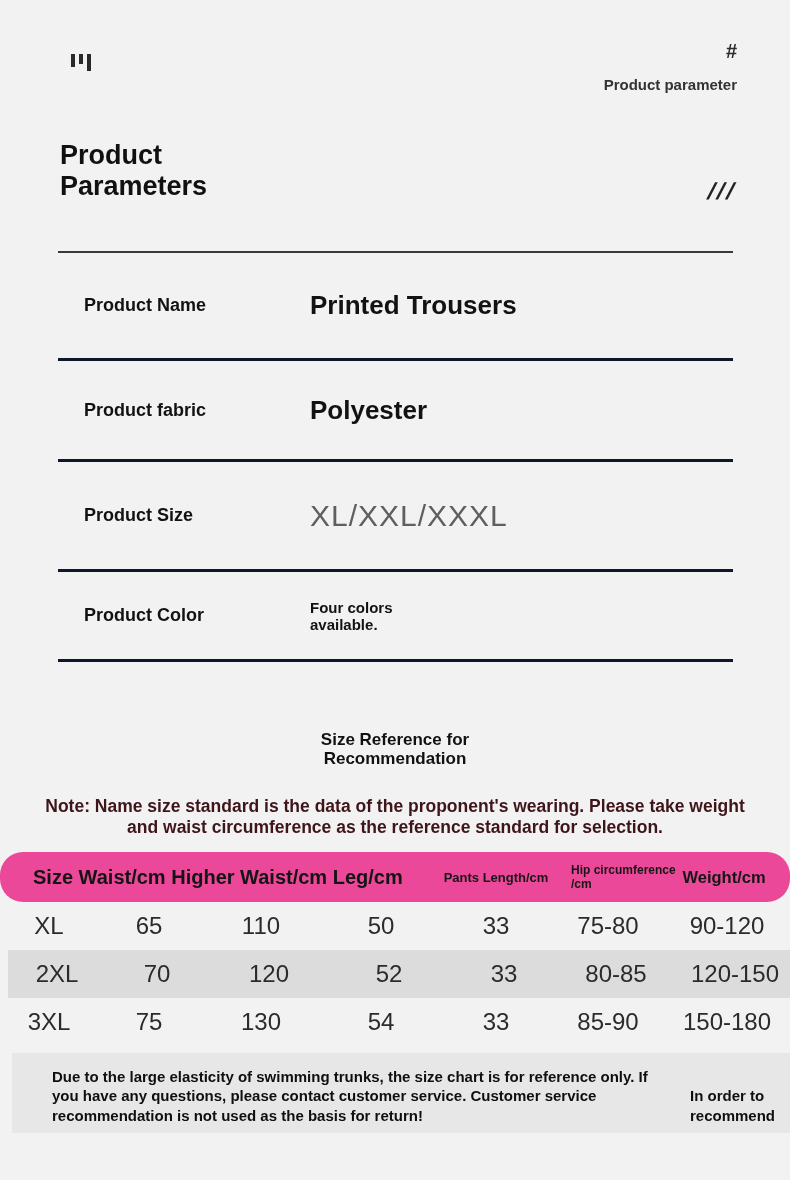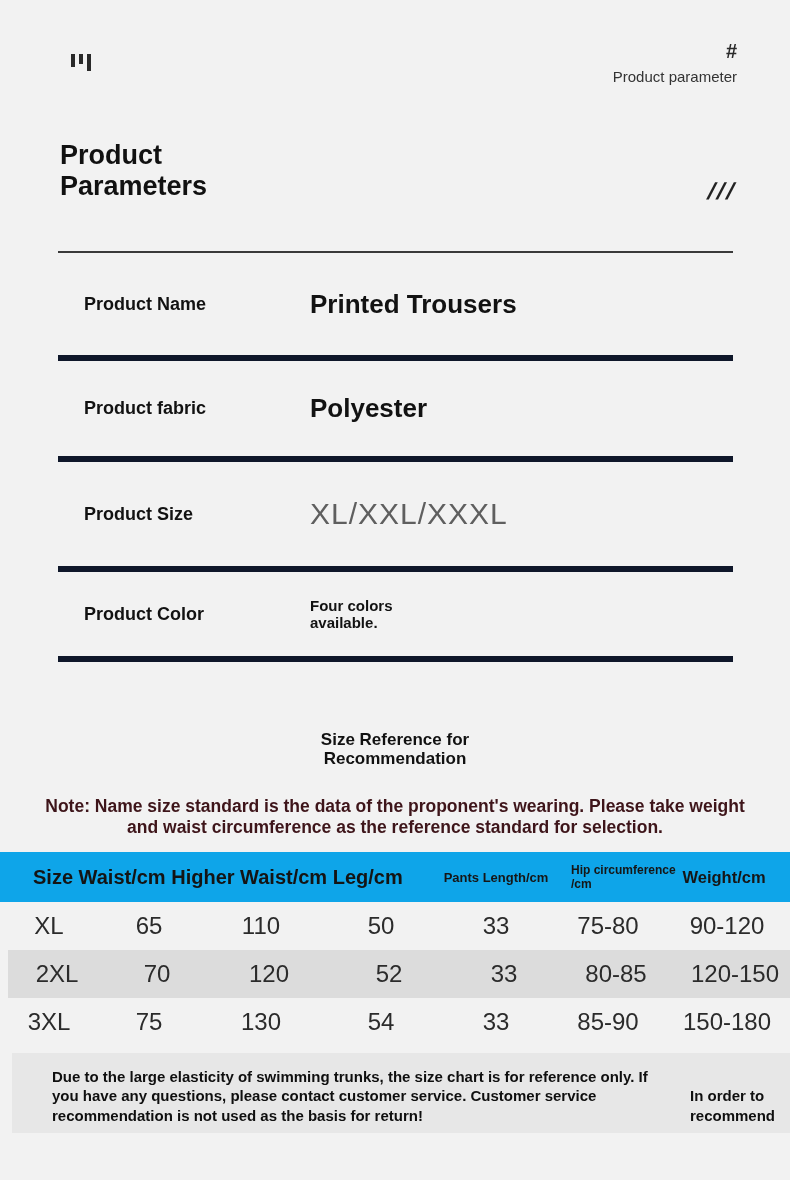--- a/index.html
+++ b/index.html
@@ -19,31 +19,31 @@
 
   
   .brand-mark { position: absolute; left: 71px; top: 54px; display: flex; align-items: flex-start; gap: 4px; }
   .brand-mark i { display: block; width: 4px; background: #2a2a2a; }
   .brand-mark i.b1 { height: 13px; }
   .brand-mark i.b2 { height: 10px; }
   .brand-mark i.b3 { height: 17px; }
 
   .top-right { position: absolute; right: 53px; top: 40px; text-align: right; }
   .top-right .hash { font-size: 20px; font-weight: bold; color: #2a2a2a; line-height: 22px; }
-  .top-right .subtitle { font-size: 15px; font-weight: normal; color: #333; margin-top: 6px; }
+  .top-right .subtitle { font-size: 15px; font-weight: bold; color: #333; margin-top: 14px; }
 
   
   .page-title { position: absolute; left: 60px; top: 140px; font-size: 27px; font-weight: bold; line-height: 31px; color: #111; }
   .title-slashes { position: absolute; right: 54px; top: 178px; font-size: 23px; font-weight: 900; font-style: italic; letter-spacing: 3px; color: #222; transform: skewX(-8deg); }
 
   .hr-main { position: absolute; left: 58px; top: 251px; width: 675px; height: 2px; background: #3a3a3a; }
 
   
   .specs { position: absolute; left: 58px; top: 253px; width: 675px; }
-  .spec-row { display: flex; align-items: center; border-bottom: 6px solid #0f172a; }
+  .spec-row { display: flex; align-items: center; border-bottom: 3px solid #0f172a; }
   .spec-row.r0 { height: 108px; }
   .spec-row.r1 { height: 101px; }
   .spec-row.r2 { height: 110px; }
   .spec-row.r3 { height: 90px; }
   .spec-label { width: 252px; padding-left: 26px; font-size: 18px; font-weight: bold; color: #121212; }
   .spec-value { font-size: 26px; font-weight: bold; color: #121212; }
   .spec-value.size-value { font-size: 30px; font-weight: normal; color: #5f5f5f; letter-spacing: 1px; }
   .spec-value.small-value { font-size: 15px; line-height: 17px; width: 130px; }
 
   
@@ -123,21 +123,21 @@
 
   <div class="size-ref">
     <span>Size Reference for Recommendation</span>
   </div>
 
   <div class="note-wrap">
     <span id="note-text" style="color: rgb(62, 21, 26);">Note: Name size standard is the data of the proponent's wearing. Please take weight and waist circumference as the reference standard for selection.</span>
   </div>
 
   <div class="size-table">
-    <div class="st-header" id="table-header" style="background: #0ea5e9;">
+    <div class="st-header" id="table-header" style="background: #ec4899; border-radius: 23px;">
       <div class="left-group">Size Waist/cm Higher Waist/cm Leg/cm</div>
       <div class="pants">Pants Length/cm</div>
       <div class="hip">
         <span>Hip circumference</span>
         <span>/cm</span>
       </div>
       <div class="weight">Weight/cm</div>
     </div>
 
     <div class="st-row row-light">

